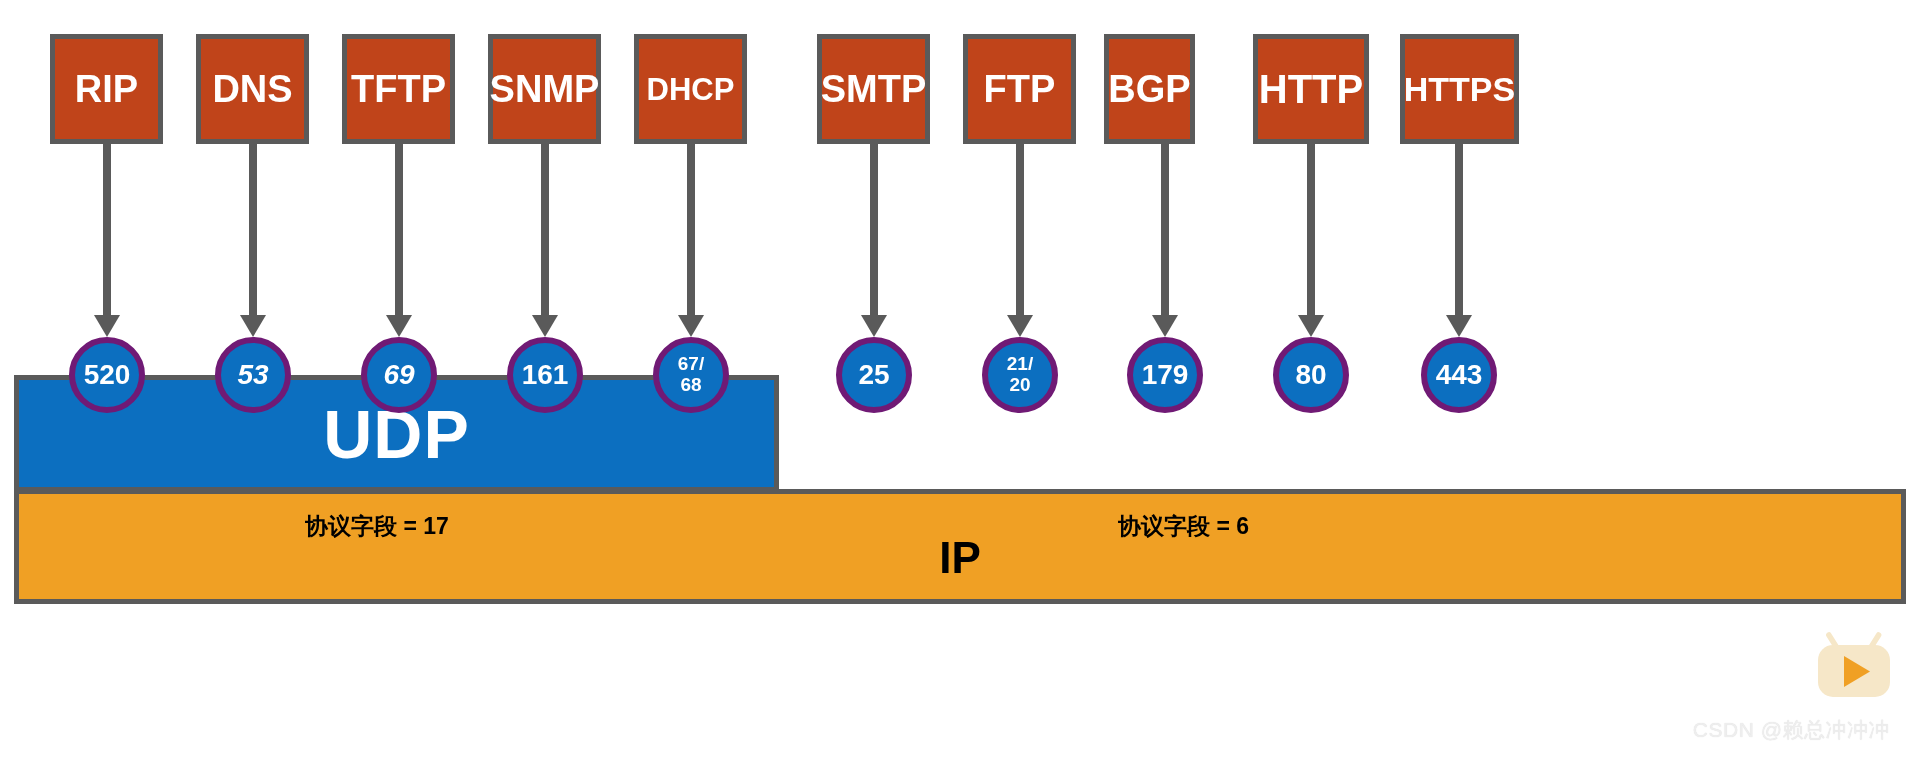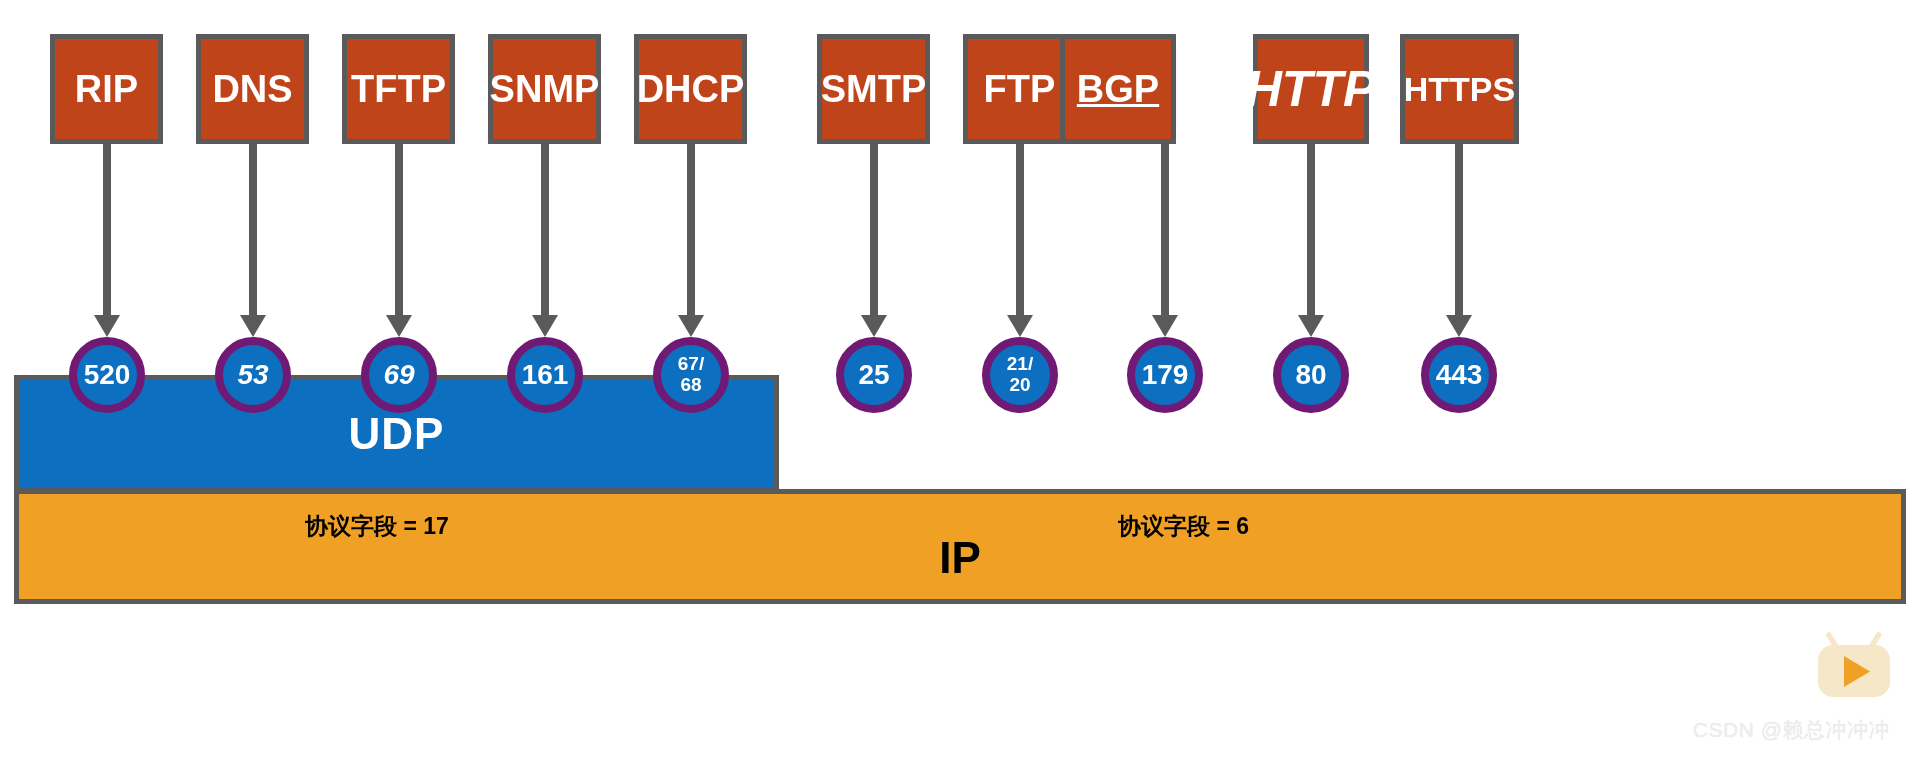--- a/index.html
+++ b/index.html
@@ -62,21 +62,21 @@
     border-top: 22px solid #5a5a5a;
   }
 
   
   .port-circle {
     position: absolute;
     width: 76px;
     height: 76px;
     border-radius: 50%;
     background: #0c6fc0;
-    border: 8px solid #701a75;
+    border: 6px solid #701a75;
     box-sizing: border-box;
     display: flex;
     flex-direction: column;
     align-items: center;
     justify-content: center;
     color: #ffffff;
     font-weight: 700;
     z-index: 6;
   }
   .port-circle .pnum {
@@ -96,21 +96,21 @@
     background: #0c6fc0;
     border: 5px solid #5a5a5a;
     box-sizing: border-box;
     display: flex;
     align-items: center;
     justify-content: center;
     z-index: 3;
   }
   .layer-transport .name {
     color: #ffffff;
-    font-size: 44px;
+    font-size: 68px;
     font-weight: 700;
     letter-spacing: 1px;
   }
 
   
   .layer-ip {
     position: absolute;
     left: 14px;
     top: 489px;
     width: 1892px;
@@ -179,33 +179,33 @@
       <div class="proto-box" style="left: 196px; width: 113px;">
         <span class="lbl" style="font-size: 38px;">DNS</span>
       </div>
       <div class="proto-box" style="left: 342px; width: 113px;">
         <span class="lbl" style="font-size: 38px;">TFTP</span>
       </div>
       <div class="proto-box" style="left: 488px; width: 113px;">
         <span class="lbl" style="font-size: 38px;">SNMP</span>
       </div>
       <div class="proto-box" style="left: 634px; width: 113px;">
-        <span class="lbl" style="font-size: 38px;">DHCP</span>
+        <span class="lbl" style="font-size: 31px;">DHCP</span>
       </div>
       <div class="proto-box" style="left: 817px; width: 113px;">
         <span class="lbl" style="font-size: 38px;">SMTP</span>
       </div>
       <div class="proto-box" style="left: 963px; width: 113px;">
         <span class="lbl" style="font-size: 38px;">FTP</span>
       </div>
-      <div class="proto-box" style="left: 1060px; width: 116px; text-decoration: underline;">
+      <div class="proto-box" style="left: 1104px; width: 91px;">
         <span class="lbl" style="font-size: 38px;">BGP</span>
       </div>
       <div class="proto-box" style="left: 1253px; width: 116px;">
-        <span class="lbl" style="font-size: 50px; font-style: italic;">HTTP</span>
+        <span class="lbl" style="font-size: 40px;">HTTP</span>
       </div>
       <div class="proto-box" style="left: 1400px; width: 119px;">
         <span class="lbl" style="font-size: 34px; text-align: right;">HTTPS</span>
       </div>
     </div>
 
   <div id="arrows">
       <div class="arrow" style="left: 107px; top: 144px;">
         <div class="shaft" style="height: 171px;"></div>
         <div class="head" style="top: 171px;"></div>

